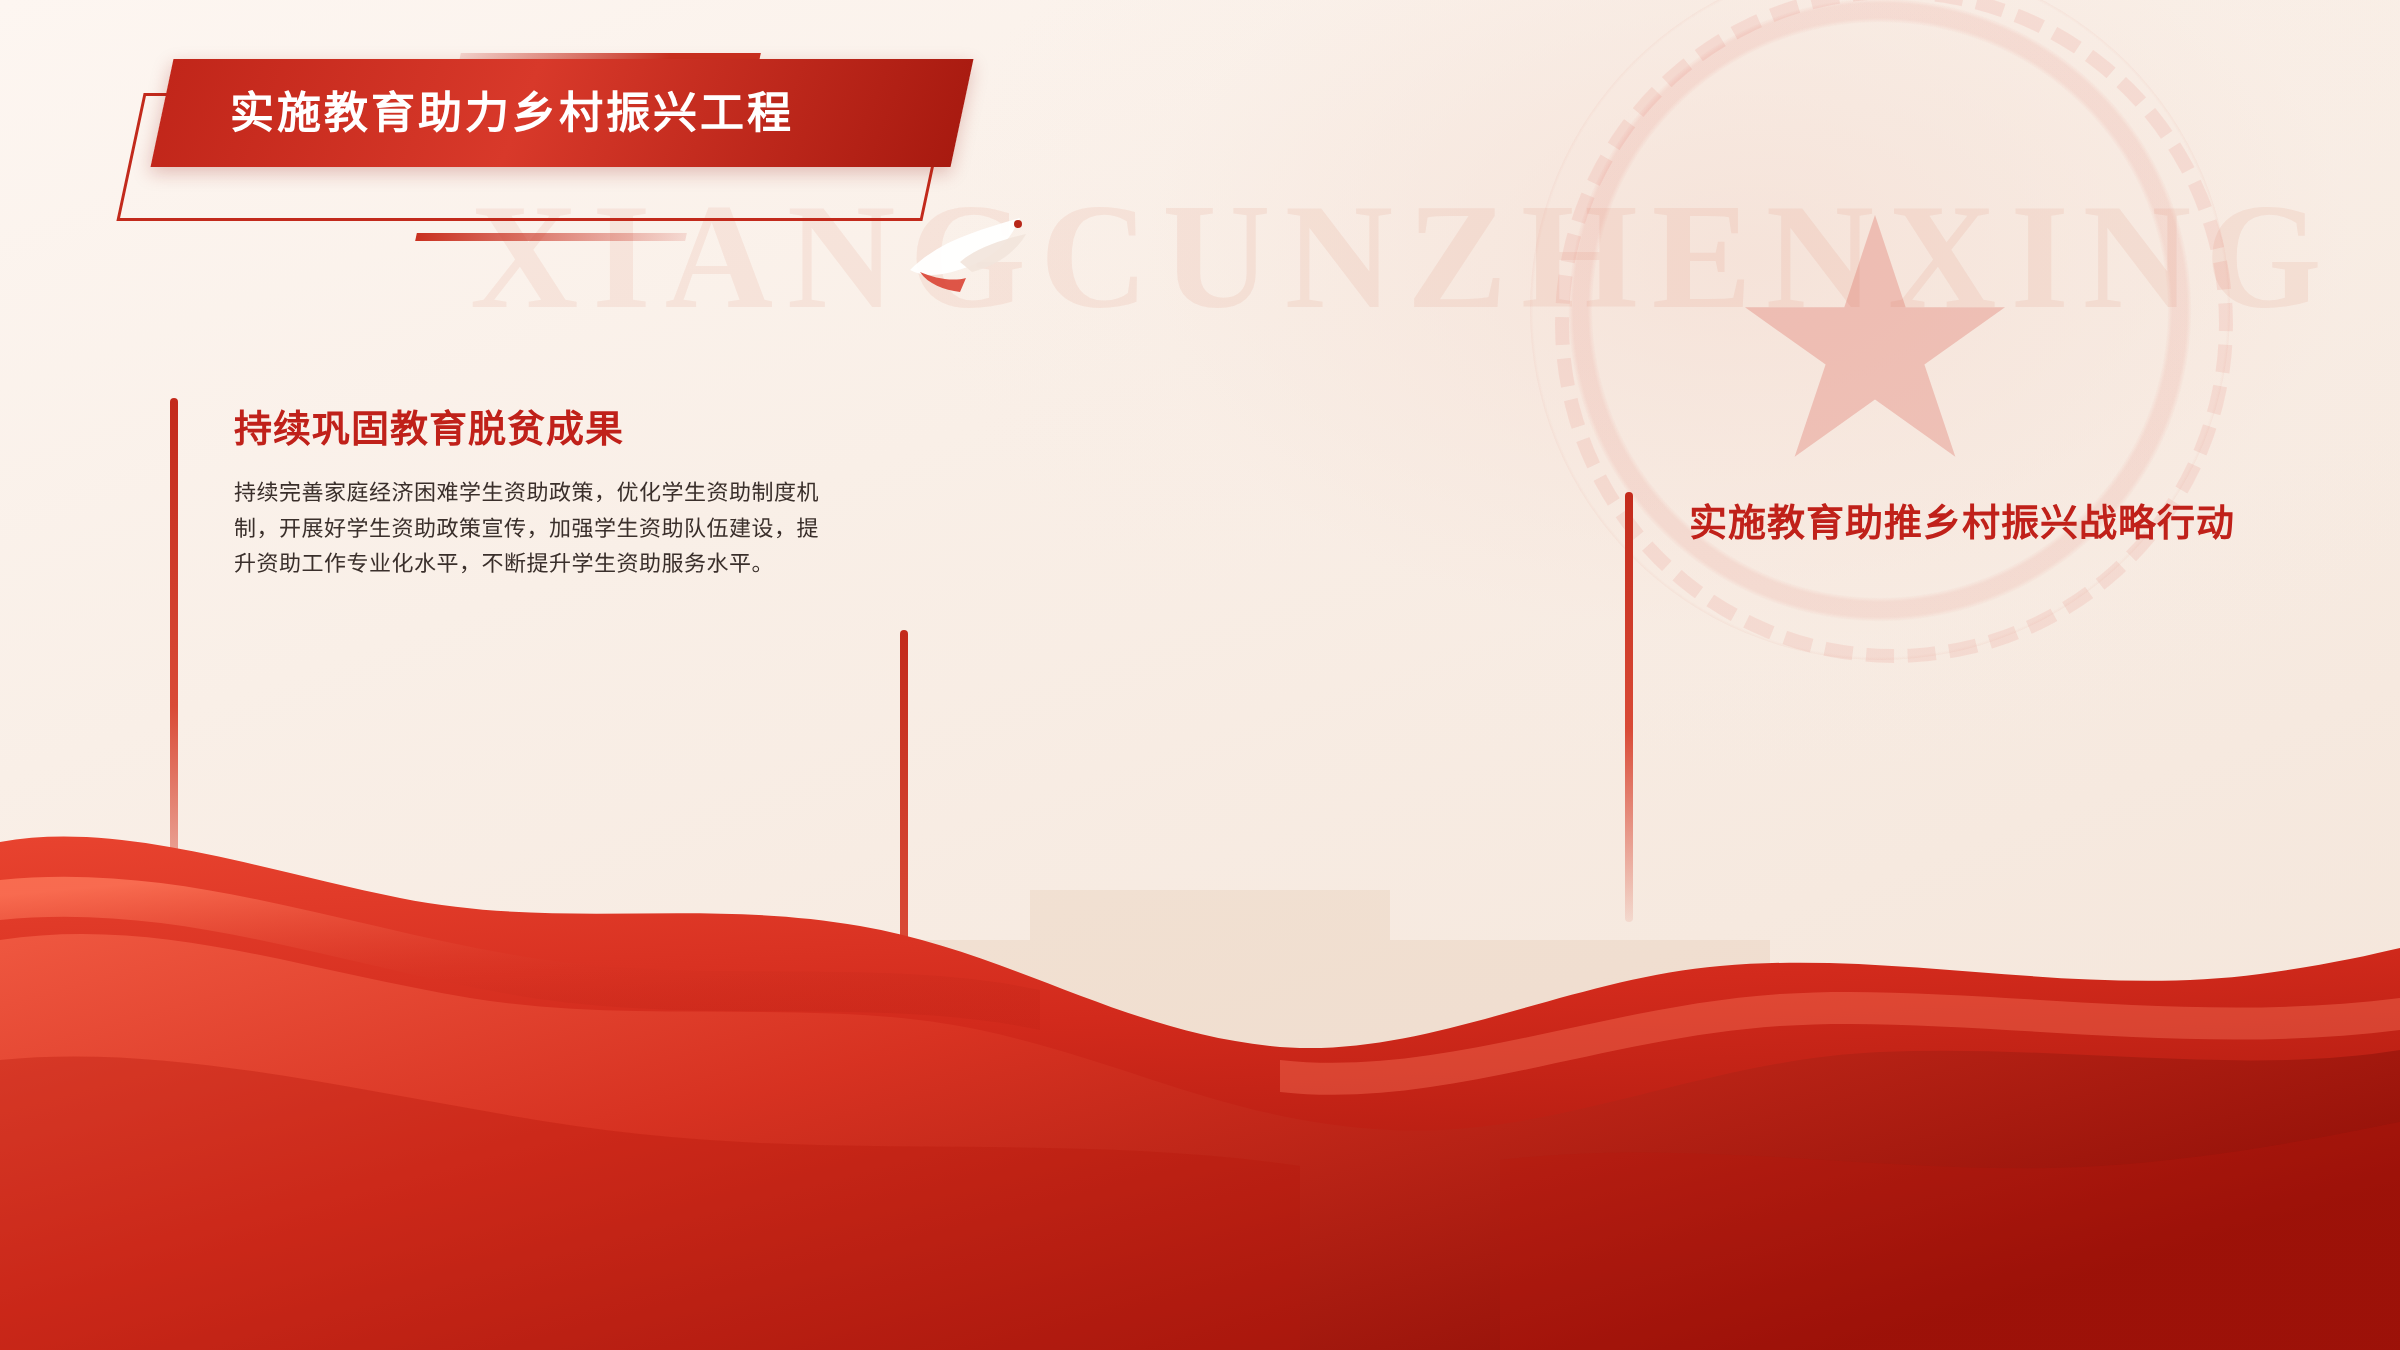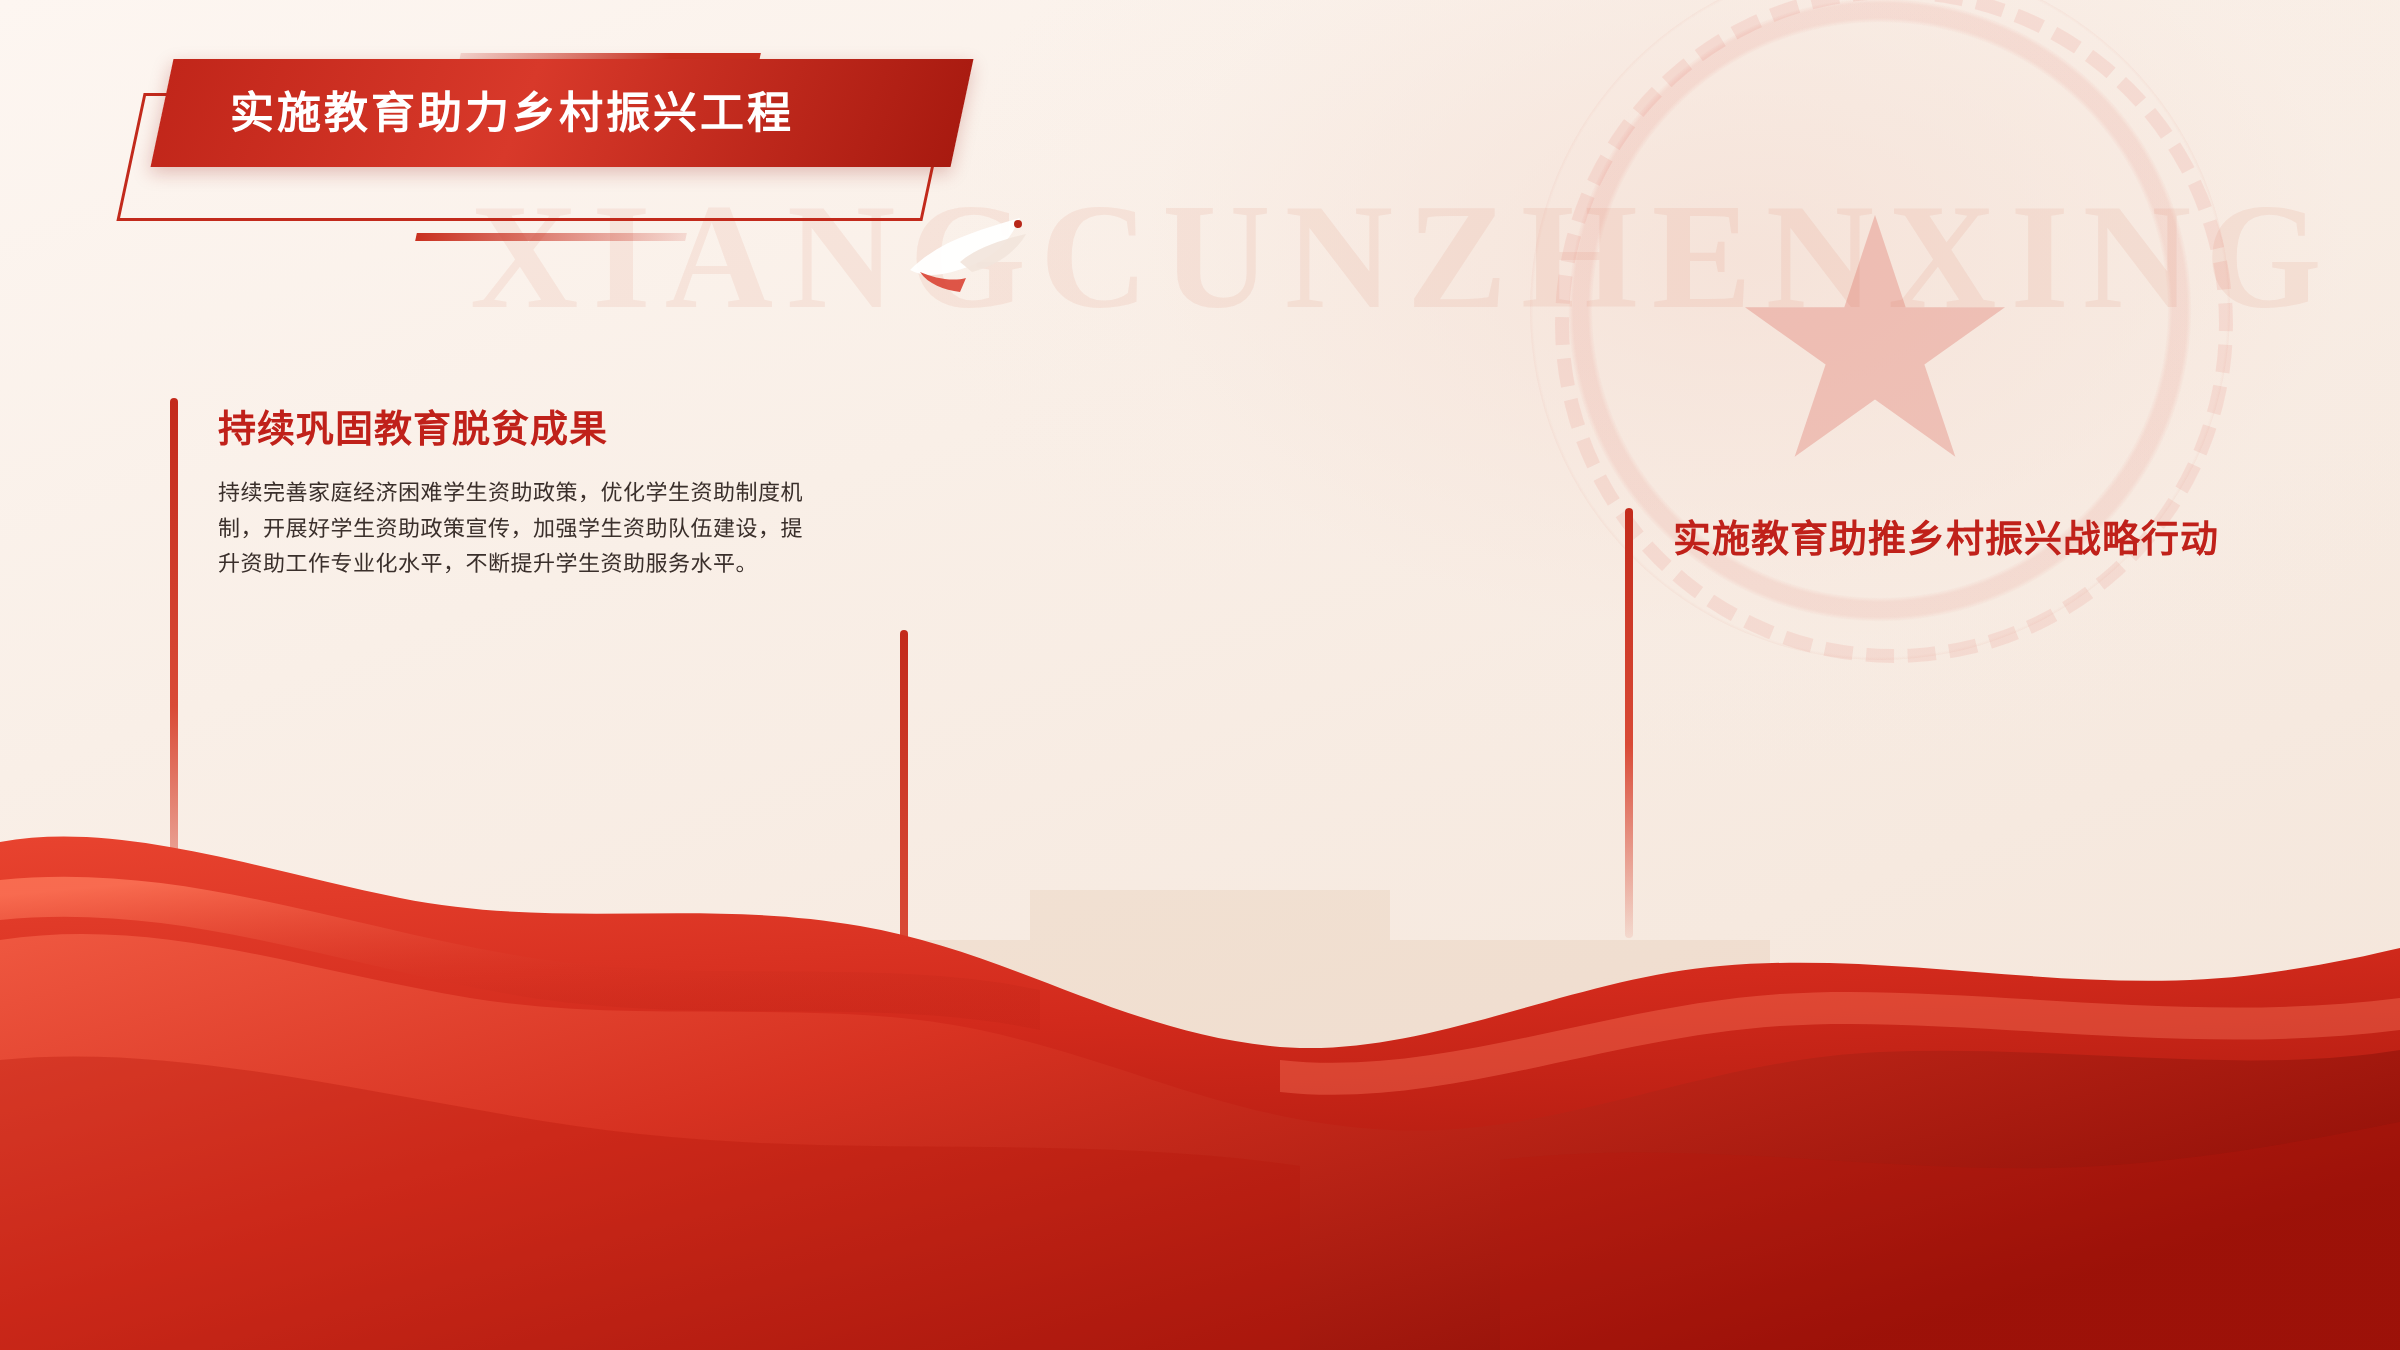--- a/index.html
+++ b/index.html
@@ -136,21 +136,21 @@
     background: linear-gradient(90deg, #c9301f, rgba(200,40,28,0.12));
     transform: skewX(-12deg);
   }
 
   
   .dove { position: absolute; }
 
   
   .col {
     position: absolute;
-    padding-left: 48px;
+    padding-left: 64px;
   }
   .col-bar {
     position: absolute;
     left: 0;
     top: 0;
     width: 8px;
     border-radius: 4px;
     background: linear-gradient(180deg, #c32a1b 0%, #d94a36 55%, rgba(217,74,54,0.10) 100%);
   }
   .col-title {
@@ -166,21 +166,21 @@
     font-size: 22px;
     line-height: 1.62;
     letter-spacing: 0.5px;
     margin: 0;
   }
 
   #col1 { left: 170px; top: 398px; width: 600px; }
   #col1 .col-bar { height: 560px; }
   #col2 { left: 900px; top: 630px; width: 570px; }
   #col2 .col-bar { height: 560px; }
-  #col3 { left: 1625px; top: 508px; width: 640px; }
+  #col3 { left: 1625px; top: 492px; width: 640px; }
   #col3 .col-bar { height: 430px; }
 </style>
 </head>
 <body>
 
 <div class="slide">
 
   <div class="bg-seal"></div>
   <div class="bg-seal-dashes"></div>
   <div class="bg-star"></div>

